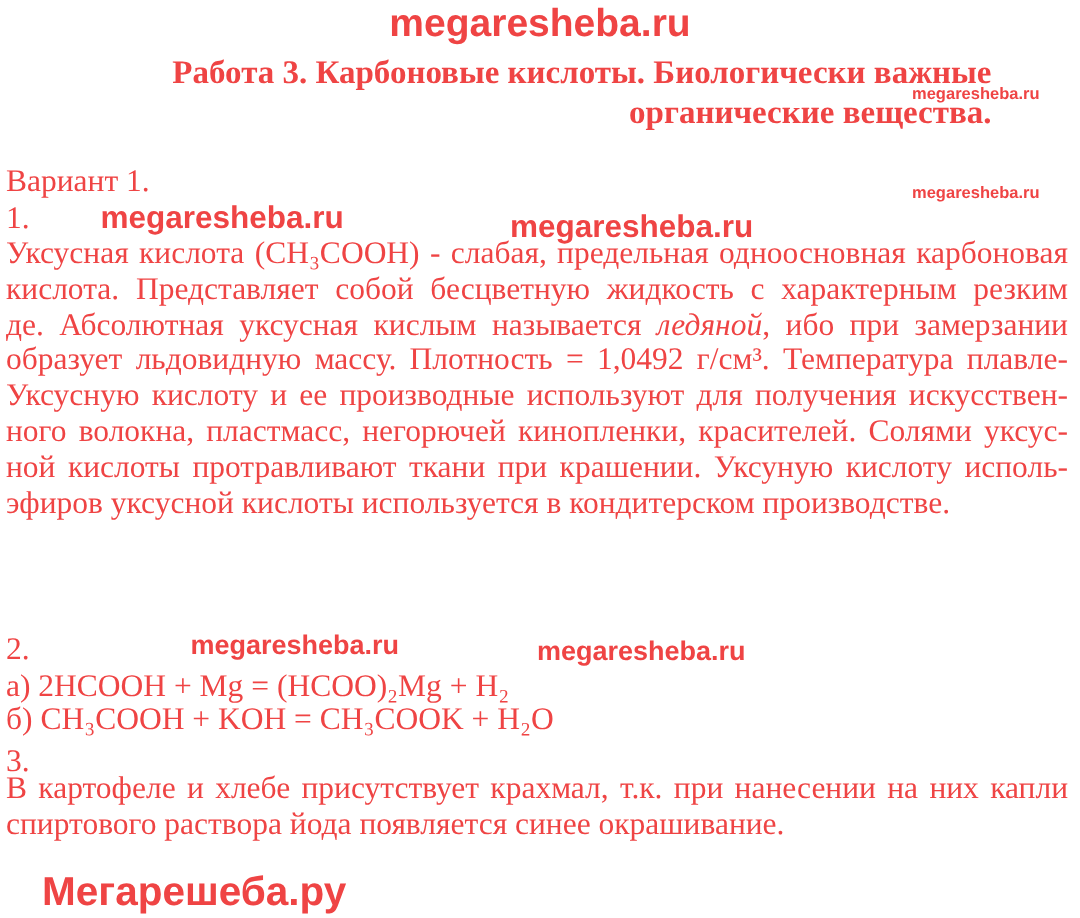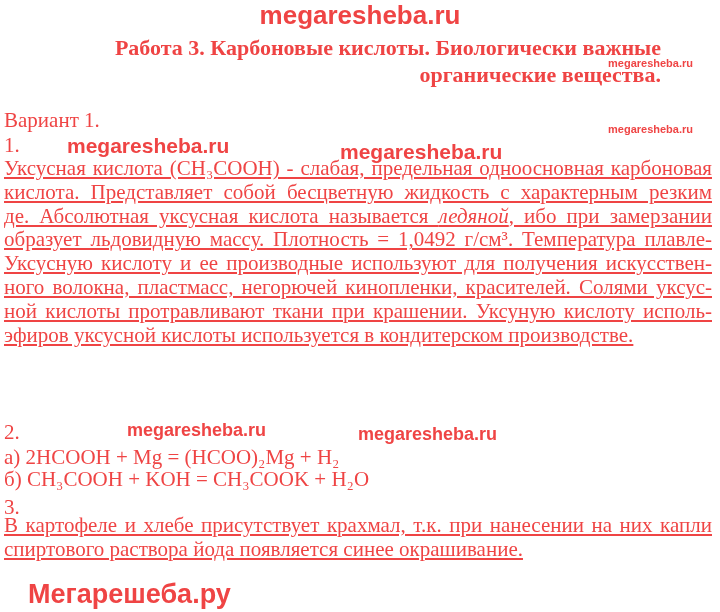--- a/index.html
+++ b/index.html
@@ -14,21 +14,21 @@
   .wm-bottom{top:580px;left:0;width:720px;font-size:27px;line-height:28px;padding-left:28px;}
   .wm-small{right:27px;font-size:11px;line-height:12px;}
   .wm-small-1{top:57px;}
   .wm-small-2{top:123px;}
   .title{top:34px;left:0;width:661px;text-align:right;font-weight:700;font-size:22px;line-height:27px;}
   .body-text{font-size:21px;line-height:23.8px;}
   .num{left:4px;}
   .num-1{top:134px;}
   .num-2{top:421px;}
   .num-3{top:496px;}
-  .para{left:4px;width:708px;text-decoration:underline;}
+  .para{left:4px;width:708px;}
   .para-1{top:157px;}
   .para-3{top:514px;}
   .eq{left:4px;}
   .eq-a{top:446px;}
   .eq-b{top:468px;}
   .line.j{text-align:justify;text-align-last:justify;}
   .line.l{text-align:left;}
   .wm-inline{font-family:"Liberation Sans","DejaVu Sans",sans-serif;font-weight:700;font-size:21px;}
   .wm-f{line-height:22px;}
   .wm-f1{left:67px;top:135px;font-size:21px;}
@@ -52,21 +52,21 @@
 
   <div class="abs sans wm-small wm-small-2">megaresheba.ru</div>
 
   <div class="abs body-text num num-1">1.</div>
   <div class="abs sans wm-f wm-f1">megaresheba.ru</div>
   <div class="abs sans wm-f wm-f2">megaresheba.ru</div>
 
   <div class="abs body-text para para-1">
     <div class="line j">Уксусная кислота (CH₃COOH) - слабая, предельная одноосновная карбоновая</div>
     <div class="line j">кислота. Представляет собой бесцветную жидкость с характерным резким</div>
-    <div class="line j"><span>де. Абсолютная уксусная кислота называется </span><i>ледяной</i><span>, ибо при замерзании</span></div>
+    <div class="line j"><span>де. Абсолютная уксусная кислым называется </span><i>ледяной</i><span>, ибо при замерзании</span></div>
     <div class="line j">образует льдовидную массу. Плотность = 1,0492 г/см³. Температура плавле-</div>
     <div class="line j">Уксусную кислоту и ее производные используют для получения искусствен-</div>
     <div class="line j">ного волокна, пластмасс, негорючей кинопленки, красителей. Солями уксус-</div>
     <div class="line j">ной кислоты протравливают ткани при крашении. Уксуную кислоту исполь-</div>
     <div class="line l">эфиров уксусной кислоты используется в кондитерском производстве.</div>
   </div>
 
   <div class="abs body-text num num-2">2.</div>
   <div class="abs sans wm-f wm-f3">megaresheba.ru</div>
   <div class="abs sans wm-f wm-f4">megaresheba.ru</div>

